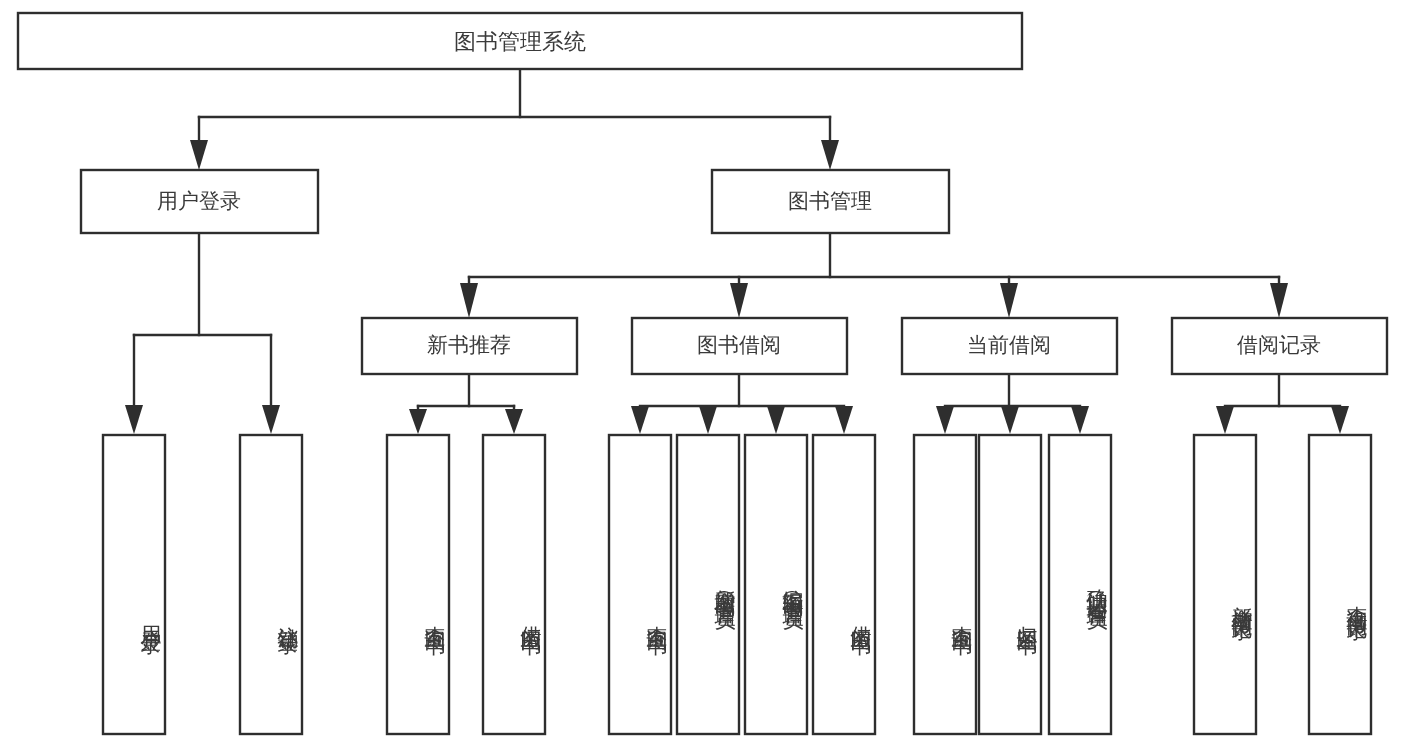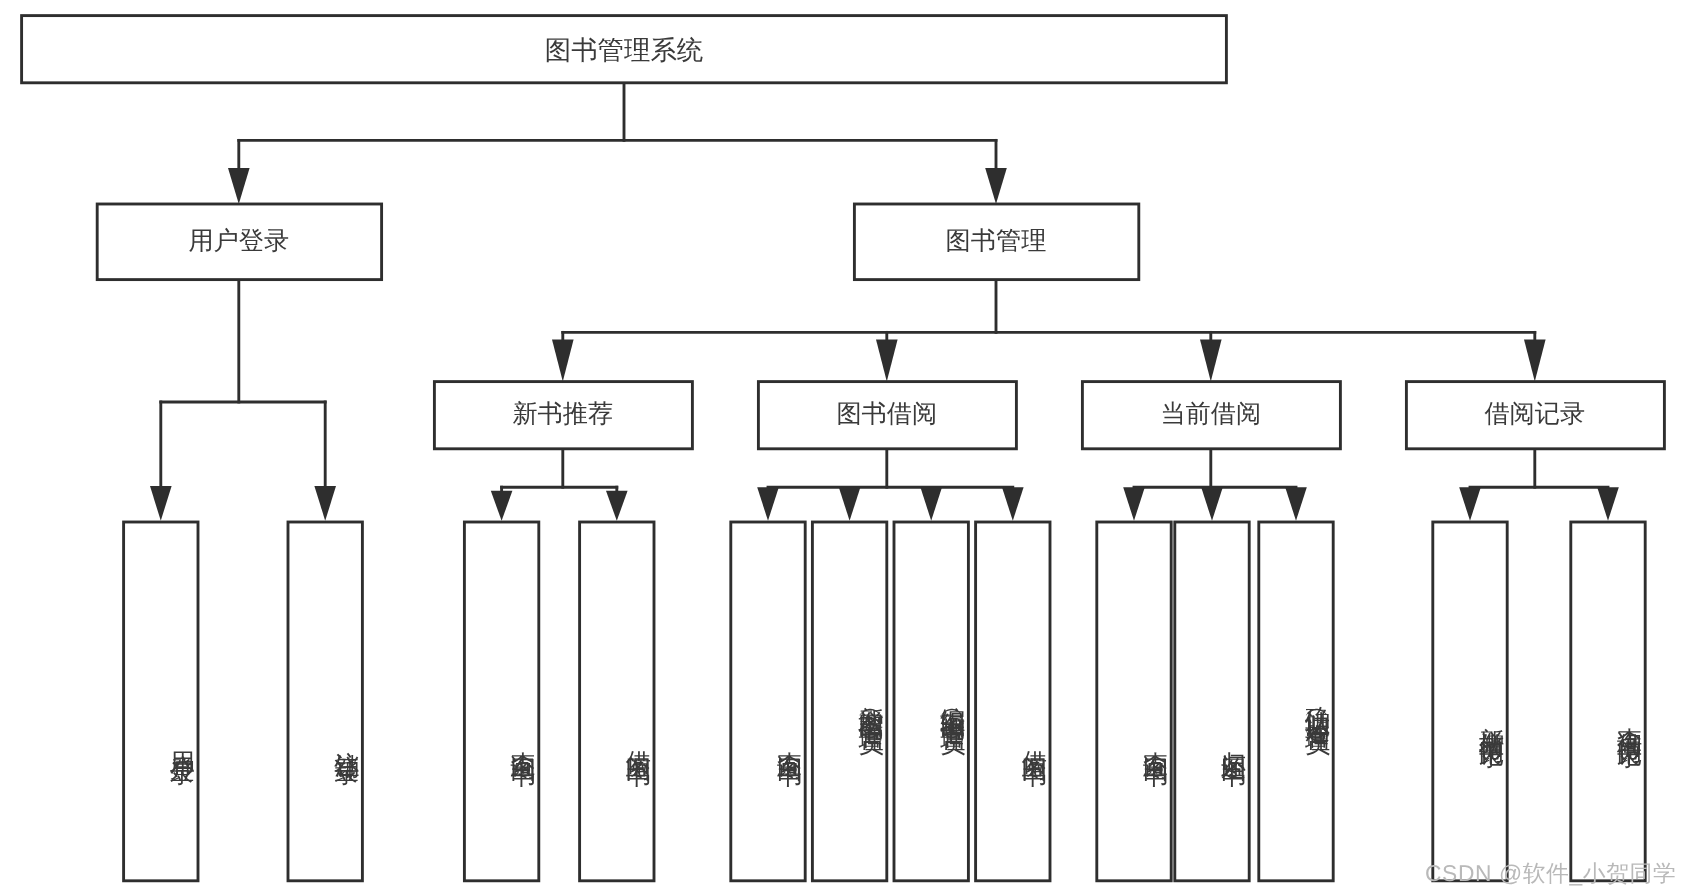--- a/index.html
+++ b/index.html
@@ -218,15 +218,14 @@
   <div class="leaf-label" style="left:914px; top:505px; width:62px; height:220px;">查询图书</div>
 
   <div class="leaf-label" style="left:979px; top:505px; width:62px; height:220px;">归还图书</div>
 
   <div class="leaf-label" style="left:1049px; top:443px; width:62px; height:285px;">确认归还（管理员）</div>
 
   <div class="leaf-label" style="left:1194px; top:470px; width:62px; height:255px;">新增借阅记录</div>
 
   <div class="leaf-label" style="left:1309px; top:470px; width:62px; height:255px;">查询借阅记录</div>
 
-  <div class="watermark">CSDN @软件_小贺同学</div>
 
 </div>
 
 </body></html>

